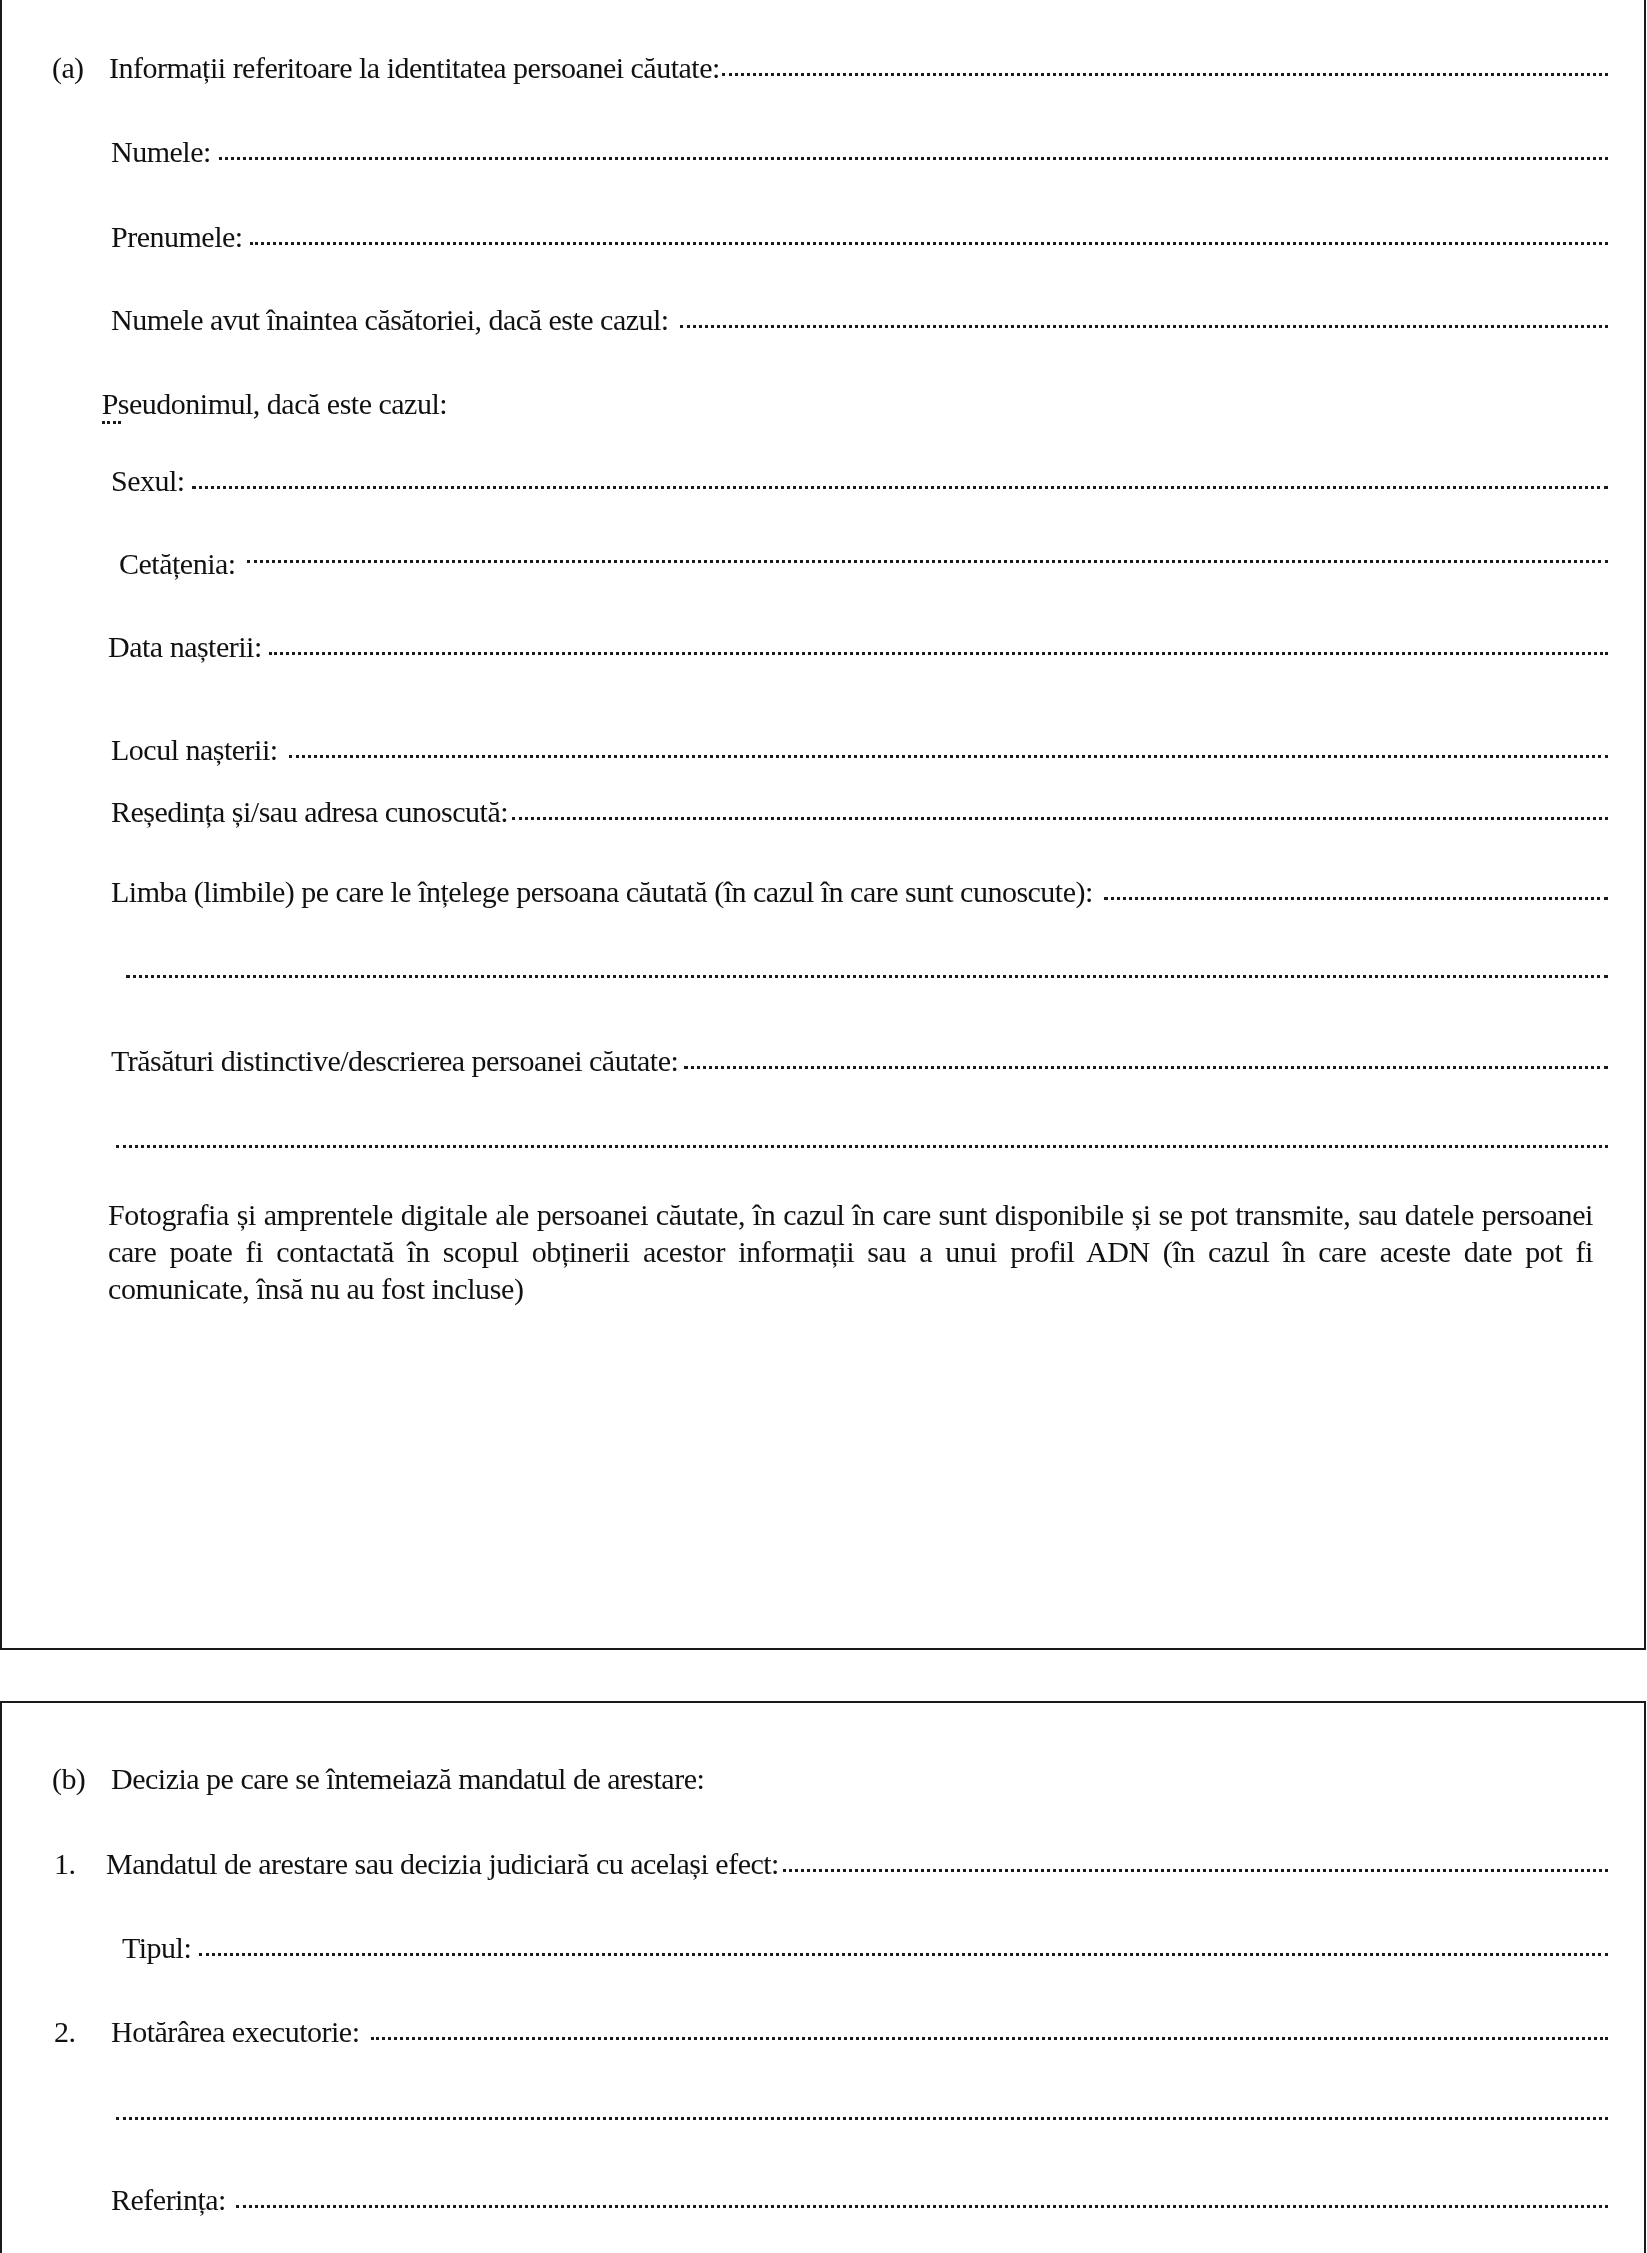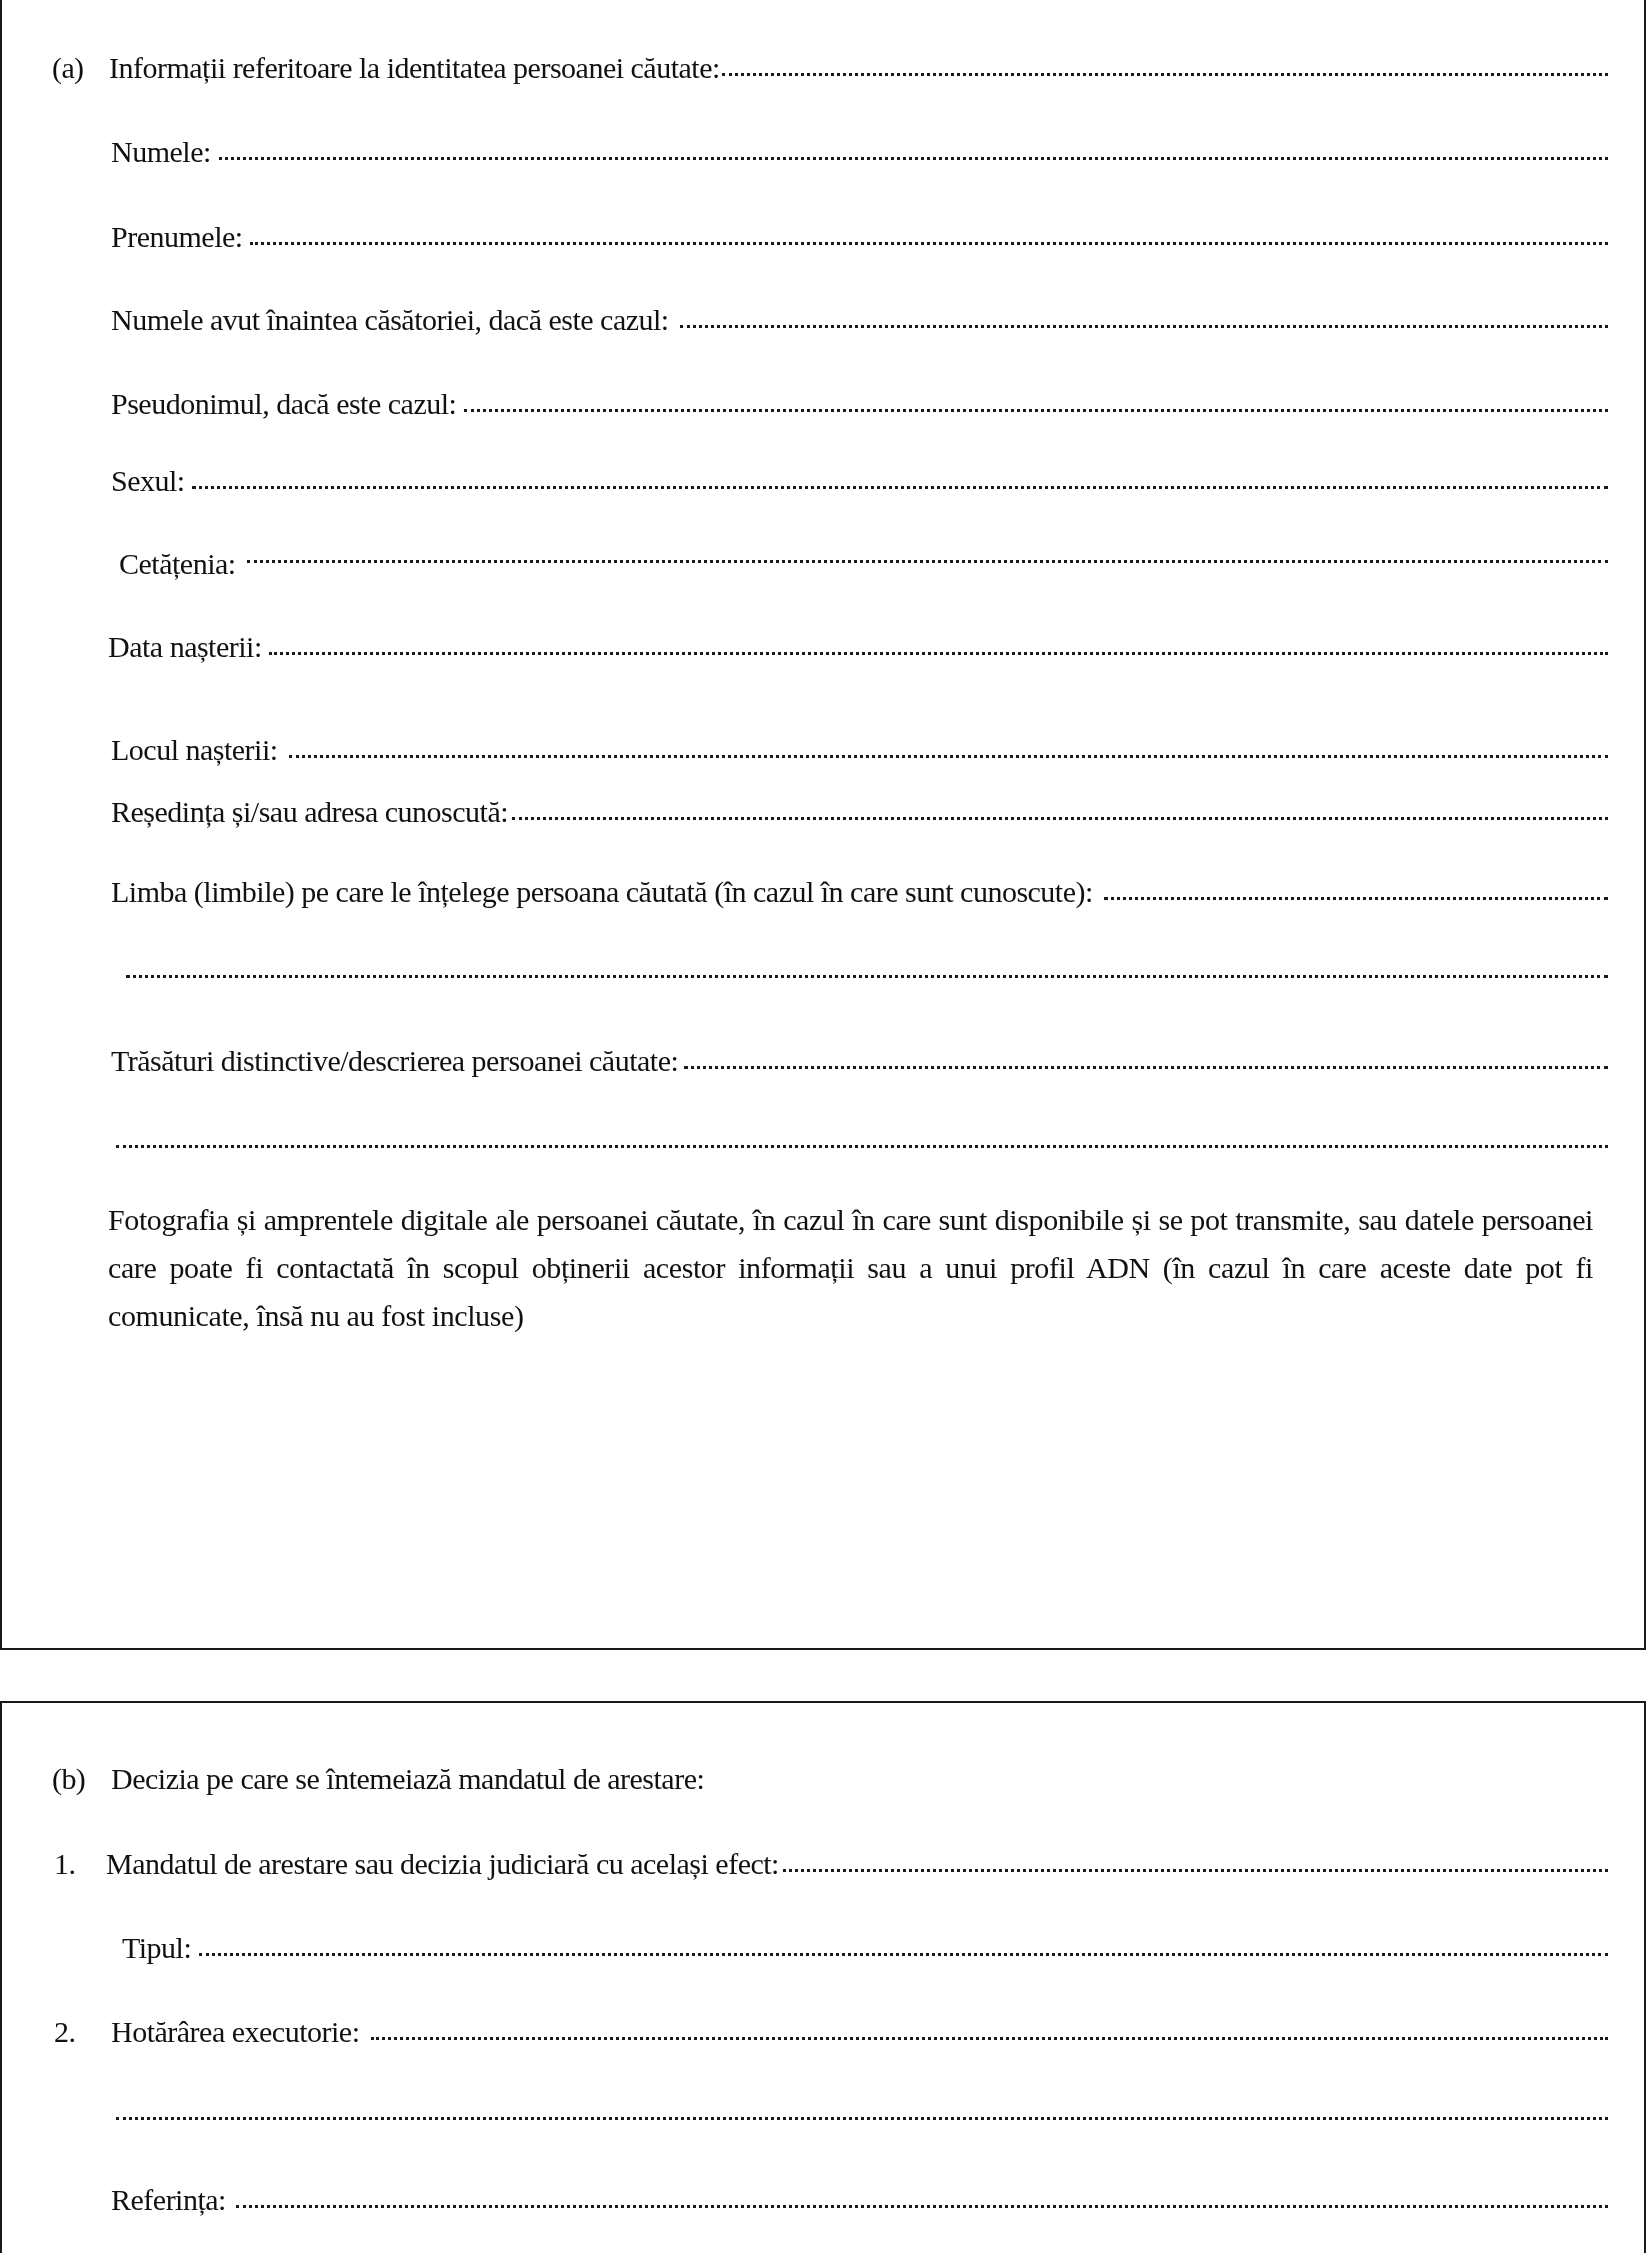--- a/index.html
+++ b/index.html
@@ -9,21 +9,21 @@
   #box-a { left:0; top:-5.8px; width:1646px; height:1656px; }
   #box-b { left:0; top:1701px; width:1646px; height:579px; }
   .row { position:absolute; left:0; right:0; height:39px; font-size:30px; line-height:39px;
          white-space:nowrap; }
   .lbl { position:absolute; left:52px; letter-spacing:-0.6px; transform-origin:left; }
   .txt { position:absolute; display:flex; align-items:baseline; right:39px; letter-spacing:-0.5px; }
   .txt .t { flex:0 0 auto; }
   .dots { flex:1 1 auto; margin-left:7.7px; height:0; border-bottom:3.9px dotted #1a1a1a;
           position:relative; top:-1.9px; min-width:19.3px; }
   .dotline { position:absolute; height:0; border-bottom:3.9px dotted #1a1a1a; right:39px; }
-  .para { position:absolute; left:108px; right:54px; font-size:30px; line-height:48px;
+  .para { position:absolute; left:108px; right:54px; font-size:30px; line-height:37px;
           text-align:justify; letter-spacing:-0.4px; }
 </style>
 </head>
 <body>
 
 <div id="box-a" class="box"></div>
 
 <div class="row" style="top:48px;">
   <span class="lbl">(a)</span>
   <span class="txt" style="left:109px;">
@@ -44,21 +44,21 @@
       <span class="dots"></span>
     </span>
 </div>
 <div class="row" style="top:300px;">
   <span class="txt" style="left:111px;">
       <span class="t">Numele avut înaintea căsătoriei, dacă este cazul:</span>
       <span class="dots" style="margin-left:11.6px"></span>
     </span>
 </div>
 <div class="row" style="top:384px;">
-  <span class="txt" style="left:111px;">
+  <span class="txt" style="left:94px;flex-direction:column;">
       <span class="t">Pseudonimul, dacă este cazul:</span>
       <span class="dots"></span>
     </span>
 </div>
 <div class="row" style="top:461px;">
   <span class="txt" style="left:111px;">
       <span class="t">Sexul:</span>
       <span class="dots"></span>
     </span>
 </div>

